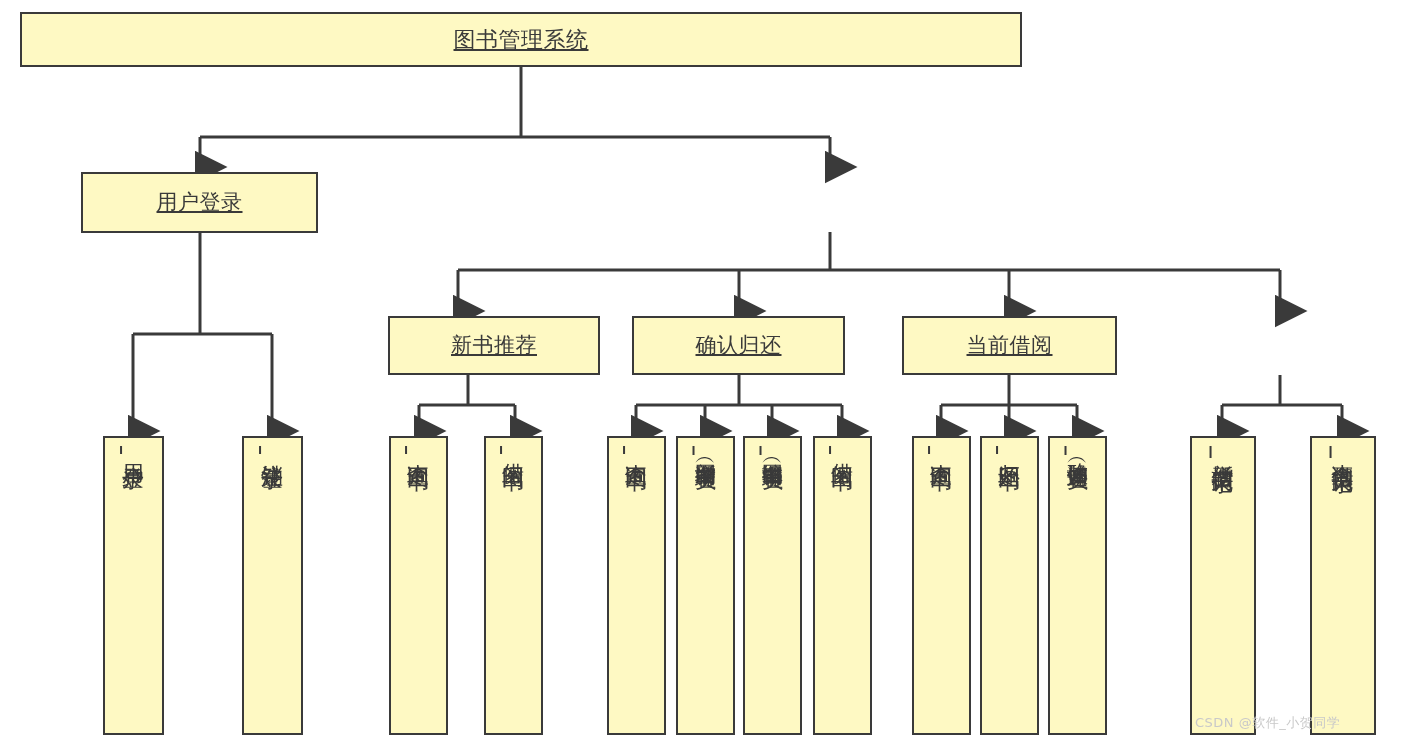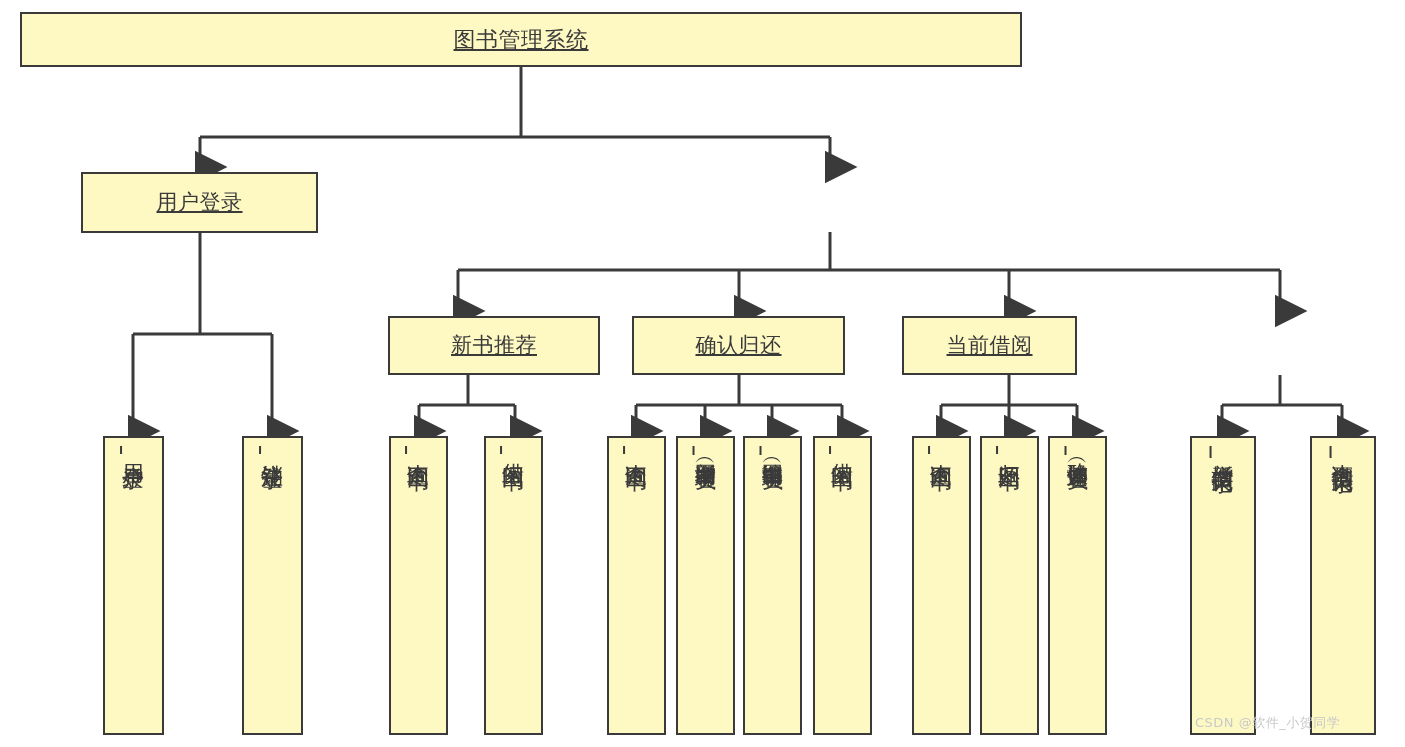--- a/index.html
+++ b/index.html
@@ -142,21 +142,21 @@
   <div class="node horiz" style="left:81px; top:172px; width:237px; height:61px;">
     <span class="lbl">用户登录</span>
   </div>
 
   <div class="node horiz" style="left:362px; top:316px; width:212px; height:59px;margin-left:26px;">
     <span class="lbl">新书推荐</span>
   </div>
   <div class="node horiz" style="left:632px; top:316px; width:213px; height:59px;">
     <span class="lbl">确认归还</span>
   </div>
-  <div class="node horiz" style="left:902px; top:316px; width:175px; height:59px;">
+  <div class="node horiz" style="left:902px; top:316px; width:215px; height:59px;">
     <span class="lbl">当前借阅</span>
   </div>
 
   <div class="node vert" style="left:103px; top:436px; width:61px; height:299px;">
     <span class="lbl">用户登录</span>
   </div>
   <div class="node vert" style="left:242px; top:436px; width:61px; height:299px;">
     <span class="lbl">注销登录</span>
   </div>
 

